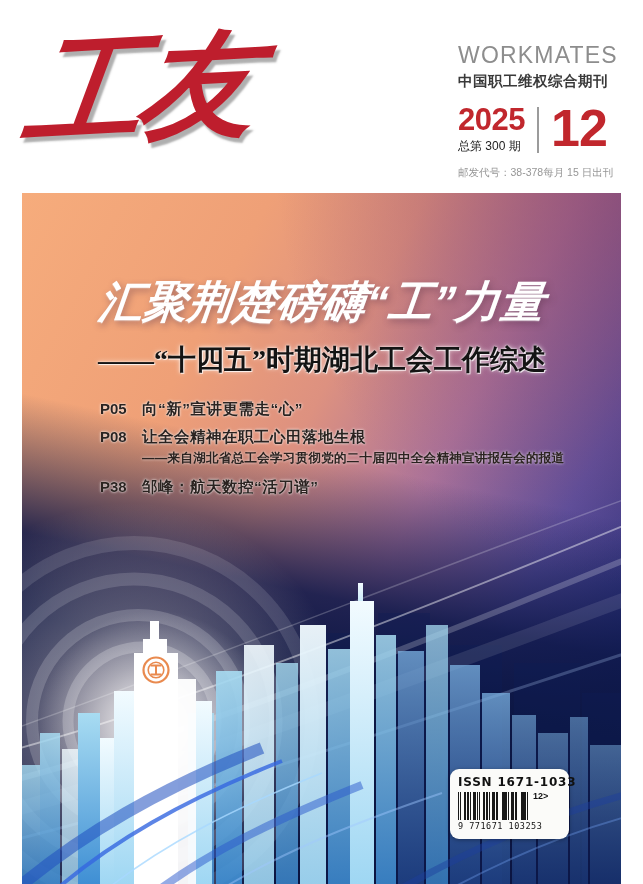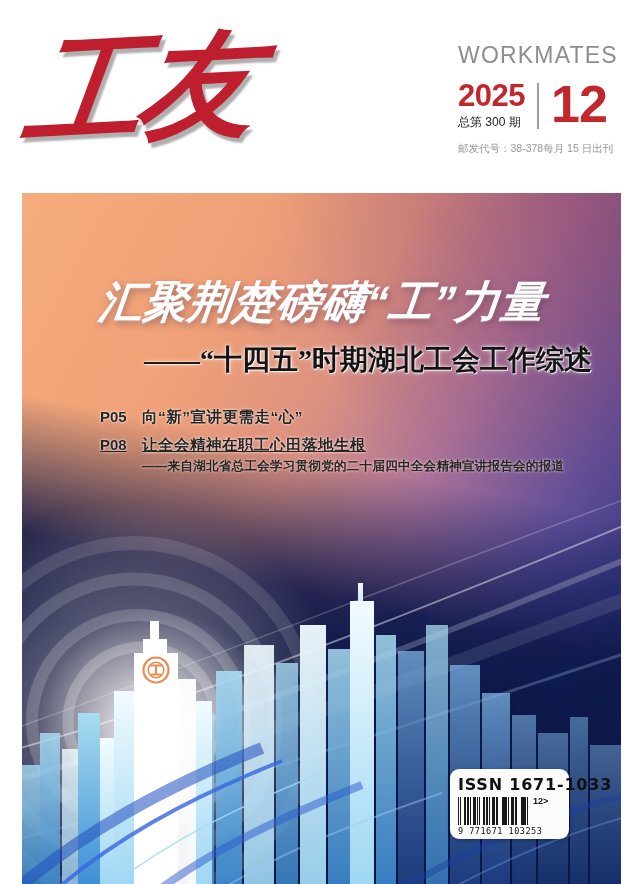--- a/index.html
+++ b/index.html
@@ -41,42 +41,42 @@
   .cover svg.art { position:absolute; left:0; top:0; width:599px; height:691px; pointer-events:none; }
 
   .cover-title {
     position:absolute; left:30px; top:80px; width:540px; text-align:center;
     font-size:44px; font-weight:bold; font-style:italic; color:#ffffff;
     letter-spacing:0.5px; transform:skewX(-6deg); white-space:nowrap;
     text-shadow:2px 3px 7px rgba(82,44,72,0.45), 0 1px 1px rgba(255,255,255,0.35);
     z-index:3;
   }
   .cover-subtitle {
-    position:absolute; left:30px; top:148px; width:540px; text-align:right;
+    position:absolute; left:30px; top:148px; width:540px; text-align:center;
     font-family:"Liberation Serif", serif; font-weight:bold; font-size:28px; color:#141414;
     white-space:nowrap; z-index:3;
     text-shadow:0 0 2px rgba(255,255,255,0.95), 0 0 5px rgba(255,255,255,0.8), 1px 1px 0 rgba(255,255,255,0.7);
   }
-  .features { position:absolute; left:78px; top:214px; width:470px; z-index:3; color:#2b2320; }
+  .features { position:absolute; left:78px; top:206px; width:470px; z-index:3; color:#2b2320; }
   .feat-row { display:flex; align-items:baseline; white-space:nowrap;
               text-shadow:0 0 3px rgba(255,255,255,0.9), 0 0 1px rgba(255,255,255,0.9); }
   .feat-page { width:42px; font-size:15px; font-weight:bold; }
   .feat-title { font-size:15.5px; font-weight:bold; letter-spacing:0.5px; }
   .feat-note { margin-left:42px; margin-top:2px; font-size:12.5px; font-weight:bold;
                letter-spacing:0.3px; white-space:nowrap;
                text-shadow:0 0 3px rgba(255,255,255,0.85); }
-  .mt6 { margin-top:7px;text-decoration:underline; } .mt9 { margin-top:10px; }
+  .mt6 { margin-top:7px; } .mt9 { margin-top:10px; }
 
   
   .barcode-box {
     position:absolute; left:428px; top:576px; width:119px; height:70px; z-index:4;
     background:#fbfbf9; border-radius:9px; padding:6px 8px 5px 8px;
     box-shadow:0 1px 4px rgba(0,0,0,0.35);
   }
-  .issn { text-align:center; font-size:16px; font-weight:bold; color:#111;
+  .issn { text-align:center; font-size:12px; font-weight:bold; color:#111;
           letter-spacing:0.8px; font-family:"DejaVu Sans", sans-serif; white-space:nowrap; }
   .bars-row { display:flex; margin-top:3px; }
   .bars-main { width:70px; }
   .bars {
     height:28px;
     background:repeating-linear-gradient(90deg,
       #181818 0px, #181818 1.5px, #fbfbf9 1.5px, #fbfbf9 2.5px,
       #181818 2.5px, #181818 3.5px, #fbfbf9 3.5px, #fbfbf9 6px,
       #181818 6px, #181818 8.5px, #fbfbf9 8.5px, #fbfbf9 9.5px);
   }
@@ -92,20 +92,21 @@
 </style>
 </head>
 <body>
 
 <div class="page">
 
   <div class="masthead">
     <div class="logo-cn">工友</div>
     <div class="mast-right">
       <div class="wm">WORKMATES</div>
+      <div class="tagline">中国职工维权综合期刊</div>
       <div class="issue-row">
         <div class="issue-left">
           <div class="year">2025</div>
           <div class="total">总第 300 期</div>
         </div>
         <div class="vdiv"></div>
         <div class="issue-num">12</div>
       </div>
       <div class="postal">
         <span>邮发代号：38-378</span>
@@ -219,20 +220,24 @@
     <div class="features">
       <div class="feat-row">
         <span class="feat-page">P05</span>
         <span class="feat-title">向“新”宣讲更需走“心”</span>
       </div>
       <div class="feat-row mt6">
         <span class="feat-page">P08</span>
         <span class="feat-title">让全会精神在职工心田落地生根</span>
       </div>
       <div class="feat-note">——来自湖北省总工会学习贯彻党的二十届四中全会精神宣讲报告会的报道</div>
+      <div class="feat-row mt9">
+        <span class="feat-page">P38</span>
+        <span class="feat-title">邹峰：航天数控“活刀谱”</span>
+      </div>
     </div>
 
     <div class="barcode-box">
       <div class="issn">ISSN 1671-1033</div>
       <div class="bars-row">
         <div class="bars-main">
           <div class="bars"></div>
           <div class="digits">9 771671 103253</div>
         </div>
         <div class="bars-addon">

